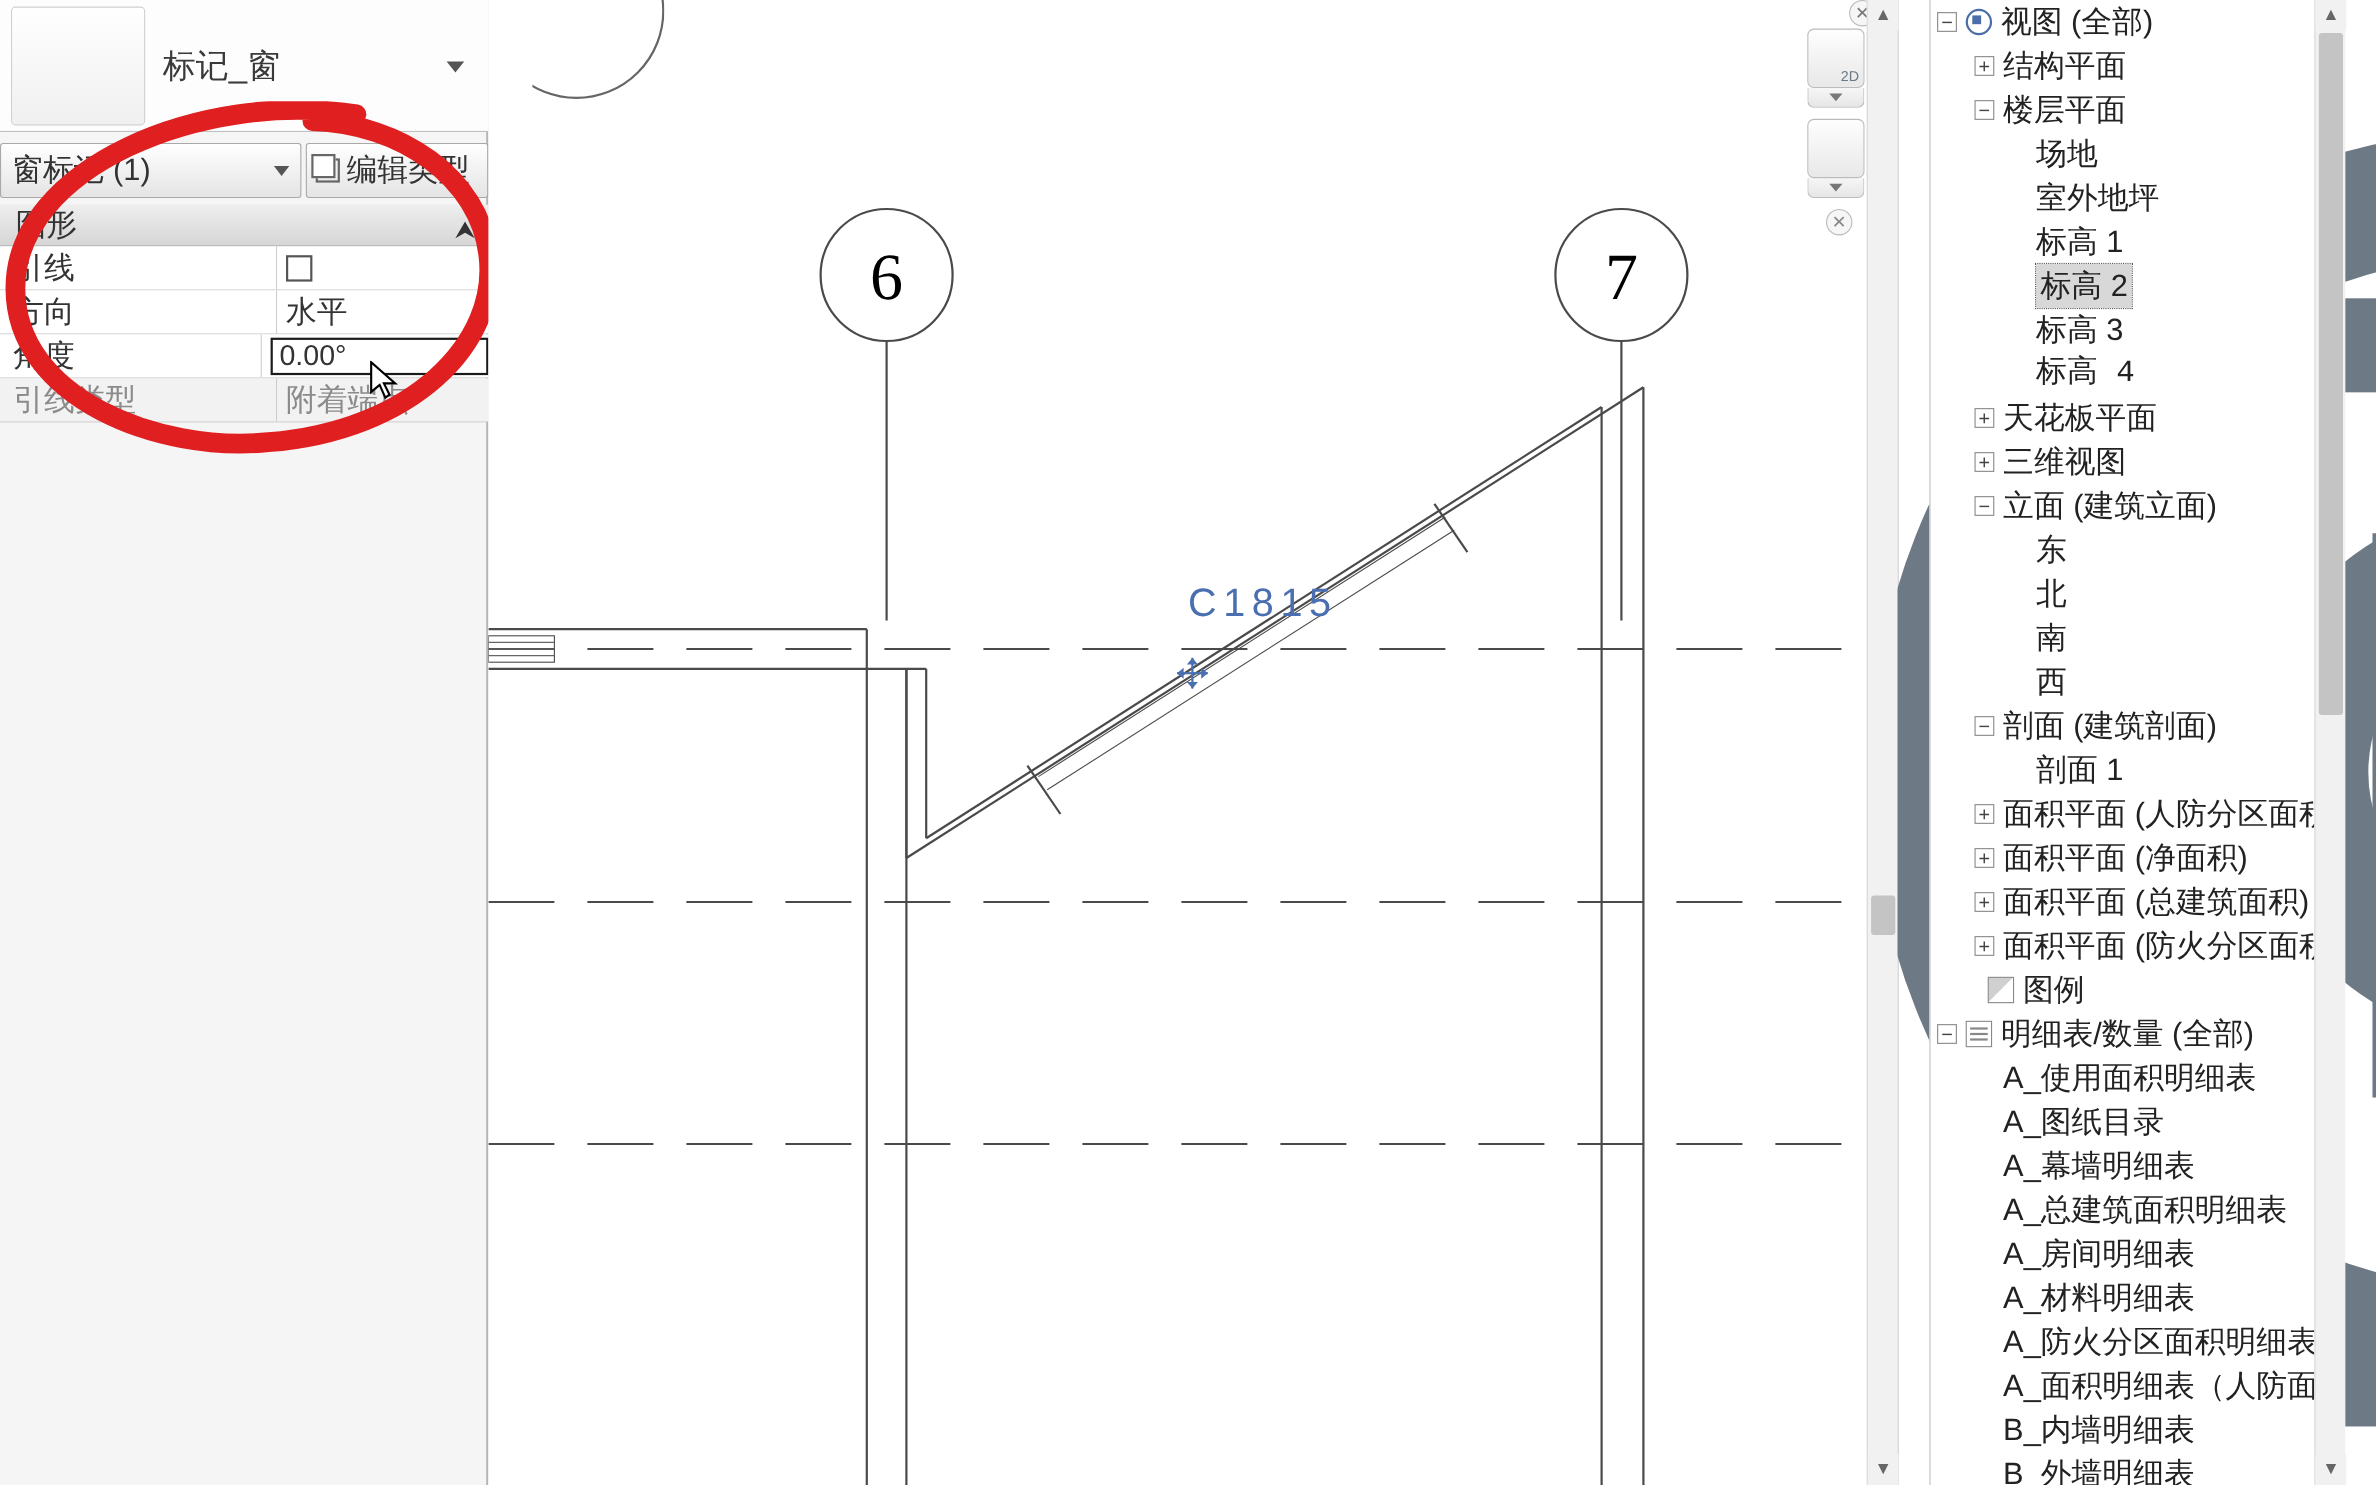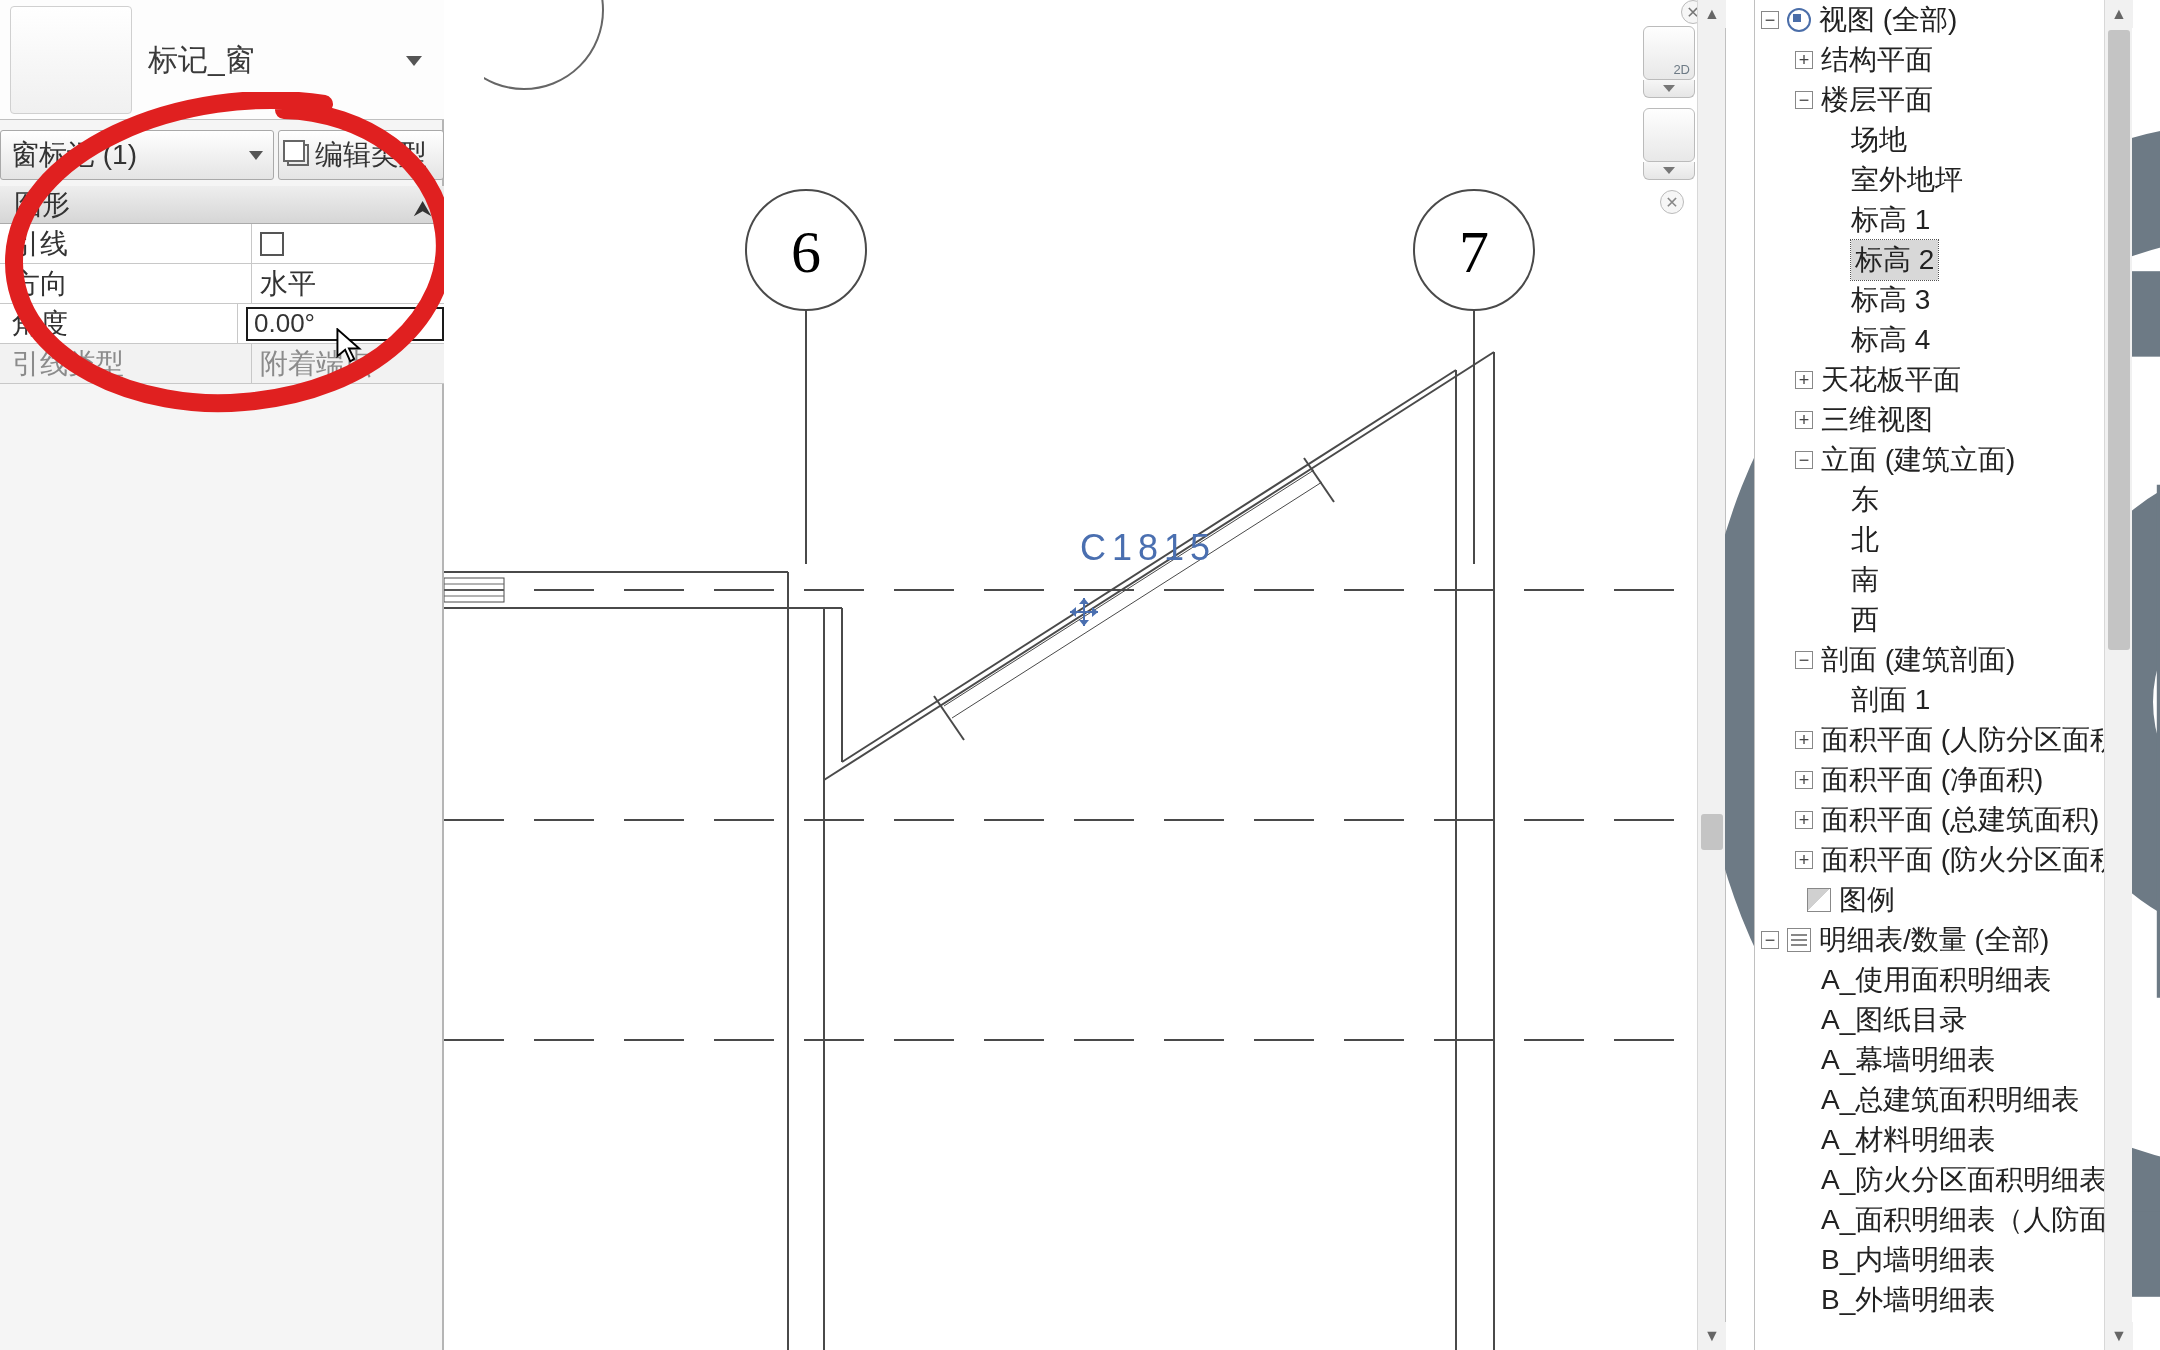--- a/index.html
+++ b/index.html
@@ -386,21 +386,21 @@
       </div>
     <div class="tree-row" style="padding-left:96px;">
         <span class="label-text">标高 1</span>
       </div>
     <div class="tree-row selected" style="padding-left:96px;">
         <span class="label-text">标高 2</span>
       </div>
     <div class="tree-row" style="padding-left:96px;">
         <span class="label-text">标高 3</span>
       </div>
-    <div class="tree-row" style="padding-left:96px;">
+    <div class="tree-row" style="padding-left:96px;font-family:Liberation Mono, monospace;">
         <span class="label-text">标高 4</span>
       </div>
 
     <div class="tree-row" style="padding-left:40px;">
       <span class="toggle">+</span>
       <span class="label-text">天花板平面</span>
     </div>
     <div class="tree-row" style="padding-left:40px;">
       <span class="toggle">+</span>
       <span class="label-text">三维视图</span>
@@ -465,20 +465,23 @@
     <div class="tree-row" style="padding-left:66px;">
         <span class="label-text">A_图纸目录</span>
       </div>
     <div class="tree-row" style="padding-left:66px;">
         <span class="label-text">A_幕墙明细表</span>
       </div>
     <div class="tree-row" style="padding-left:66px;">
         <span class="label-text">A_总建筑面积明细表</span>
       </div>
     <div class="tree-row" style="padding-left:66px;">
+        <span class="label-text">A_房间明细表</span>
+      </div>
+    <div class="tree-row" style="padding-left:66px;">
         <span class="label-text">A_材料明细表</span>
       </div>
     <div class="tree-row" style="padding-left:66px;">
         <span class="label-text">A_防火分区面积明细表</span>
       </div>
     <div class="tree-row" style="padding-left:66px;">
         <span class="label-text">A_面积明细表（人防面积）</span>
       </div>
     <div class="tree-row" style="padding-left:66px;">
         <span class="label-text">B_内墙明细表</span>

